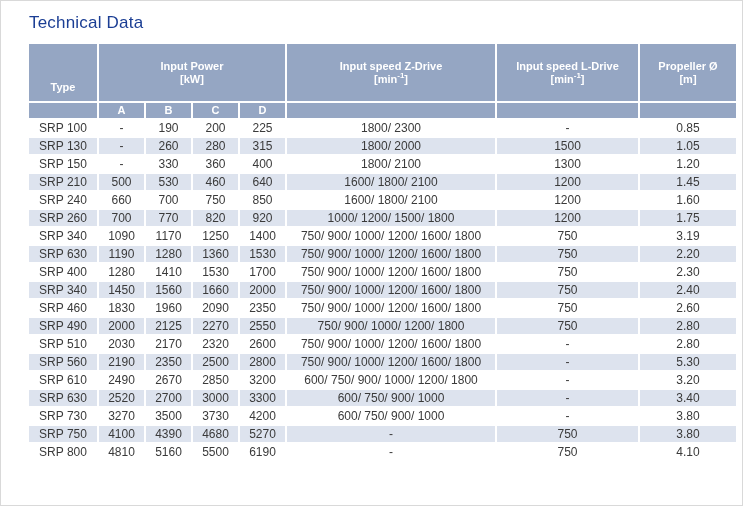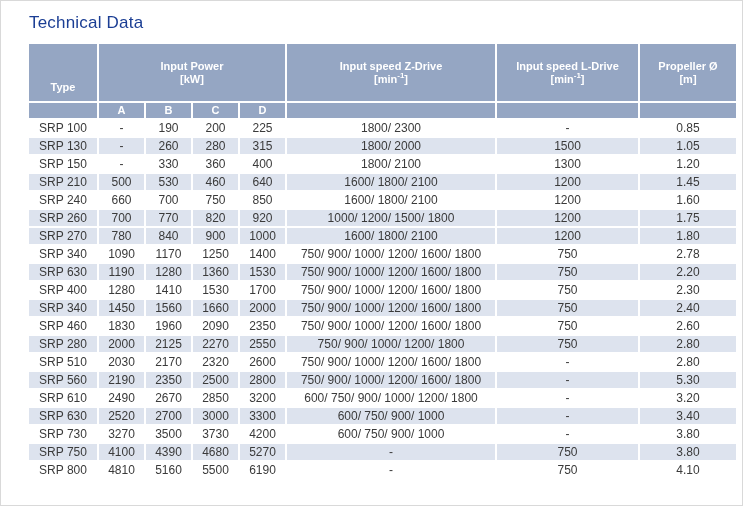--- a/index.html
+++ b/index.html
@@ -152,39 +152,29 @@
         <tr class="shaded">
           <td>SRP 260</td>
           <td>700</td>
           <td>770</td>
           <td>820</td>
           <td>920</td>
           <td>1000/ 1200/ 1500/ 1800</td>
           <td>1200</td>
           <td>1.75</td>
         </tr>
-        <tr class="shaded">
-          <td>SRP 270</td>
-          <td>780</td>
-          <td>840</td>
-          <td>900</td>
-          <td>1000</td>
-          <td>1600/ 1800/ 2100</td>
-          <td>1200</td>
-          <td>1.80</td>
-        </tr>
         <tr>
           <td>SRP 340</td>
           <td>1090</td>
           <td>1170</td>
           <td>1250</td>
           <td>1400</td>
           <td>750/ 900/ 1000/ 1200/ 1600/ 1800</td>
           <td>750</td>
-          <td>2.78</td>
+          <td>3.19</td>
         </tr>
         <tr class="shaded">
           <td>SRP 630</td>
           <td>1190</td>
           <td>1280</td>
           <td>1360</td>
           <td>1530</td>
           <td>750/ 900/ 1000/ 1200/ 1600/ 1800</td>
           <td>750</td>
           <td>2.20</td>
@@ -213,21 +203,21 @@
           <td>SRP 460</td>
           <td>1830</td>
           <td>1960</td>
           <td>2090</td>
           <td>2350</td>
           <td>750/ 900/ 1000/ 1200/ 1600/ 1800</td>
           <td>750</td>
           <td>2.60</td>
         </tr>
         <tr class="shaded">
-          <td>SRP 280</td>
+          <td>SRP 490</td>
           <td>2000</td>
           <td>2125</td>
           <td>2270</td>
           <td>2550</td>
           <td>750/ 900/ 1000/ 1200/ 1800</td>
           <td>750</td>
           <td>2.80</td>
         </tr>
         <tr>
           <td>SRP 510</td>

